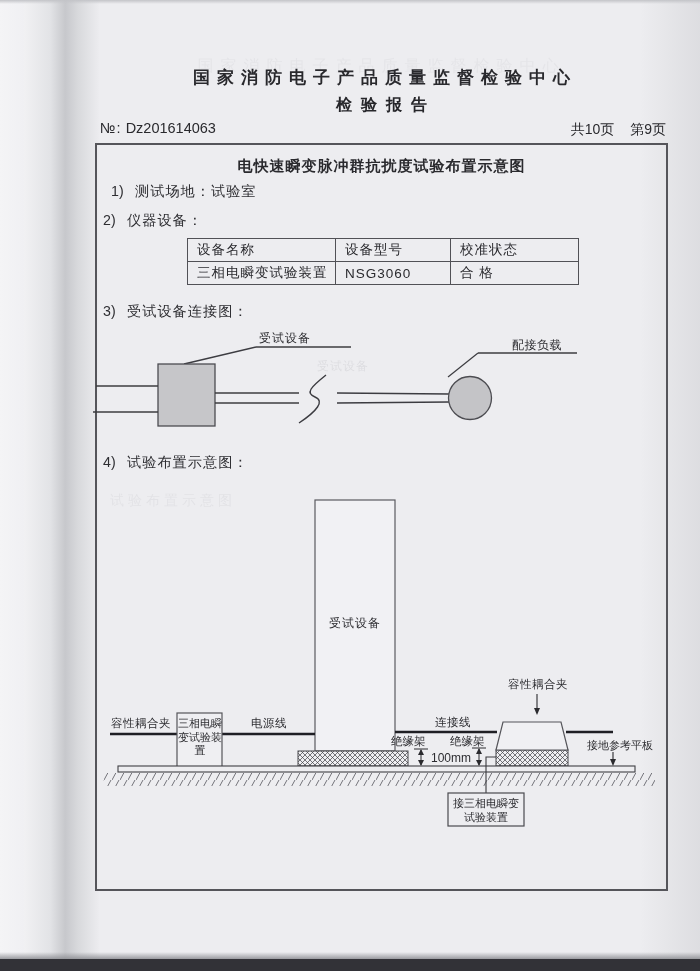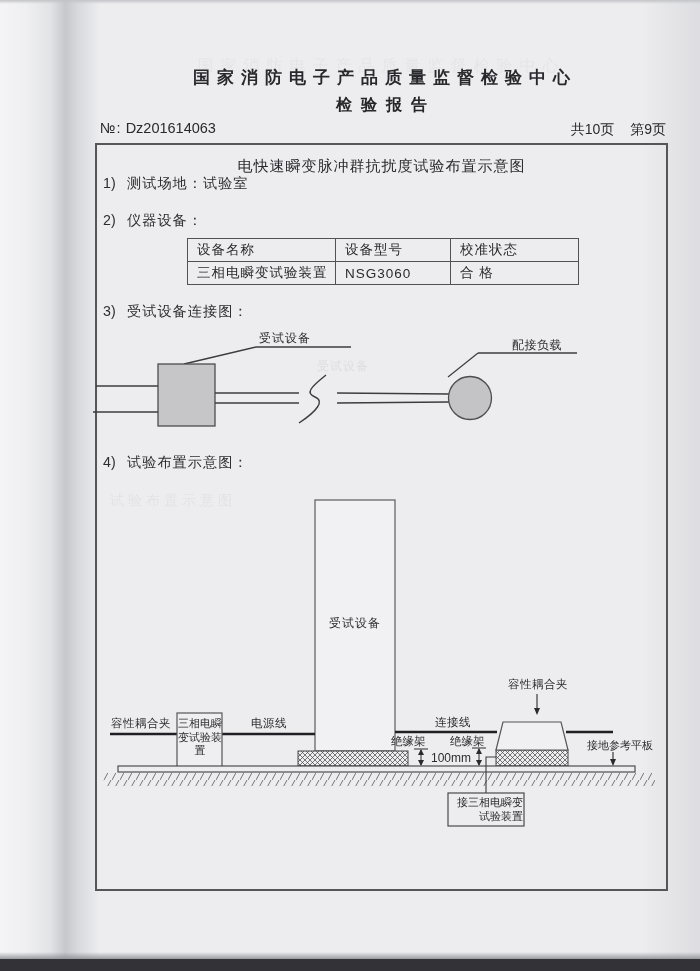--- a/index.html
+++ b/index.html
@@ -29,37 +29,37 @@
   .report-title { left:95px; top:95px; width:573px; text-align:center;
     font-size:16px; font-weight:700; letter-spacing:9px; text-indent:9px; color:#26262a; }
   .no-line { left:100px; top:120px; width:568px; font-size:14.5px; color:#29292d; }
   .no-label { letter-spacing:1px; }
   .pages { position:absolute; right:2px; top:1px; font-size:14px; color:#29292d;margin-left:12px; }
   .pages .gap { display:inline-block; width:16px; }
   
   .main-box { left:95px; top:143px; width:573px; height:748px;
     border:2px solid #55555a; background:transparent; }
   .doc-title { left:95px; top:157px; width:573px; text-align:center;
-    font-size:15px; font-weight:400; letter-spacing:1px; color:#2a2a2e; }
+    font-size:15px; font-weight:700; letter-spacing:1px; color:#2a2a2e; }
   .item { position:absolute; left:103px; font-size:14.2px; color:#2e2e32; letter-spacing:1px; }
   .item .idx { display:inline-block; width:24px; letter-spacing:0; }
   
   .equip-table { position:absolute; left:187px; top:238px; border-collapse:collapse;
     font-size:13.5px; color:#2a2a2e; }
   .equip-table th, .equip-table td {
     border:1.4px solid #515156; font-weight:400; text-align:left;
     padding:2px 0 2px 9px; height:21px; letter-spacing:1px; white-space:nowrap; }
   .equip-table .c1 { width:148px; } .equip-table .c2 { width:115px; } .equip-table .c3 { width:128px; }
   
   .dlabel { position:absolute; color:#2c2c30; white-space:nowrap; }
   svg { position:absolute; overflow:visible; }
   .gen-text { left:178px; top:717px; width:44px; font-size:11px; line-height:13.5px;
     text-align:center; letter-spacing:0; }
   .callout-text { left:449px; top:796px; width:74px; font-size:11px; line-height:14px;
-    text-align:right;font-family:Liberation Mono, monospace; }
+    text-align:center; }
 </style>
 </head>
 <body>
 
 <div id="canvas">
 
   <div class="abs prev-page-strip"></div>
   <div class="abs gutter-shadow"></div>
   <div class="abs right-shade"></div>
   <div class="abs top-edge"></div>
@@ -74,21 +74,21 @@
     <span class="no-label">№:</span>
     <span>Dz201614063</span>
     <span class="pages">
       <span>共10页</span><span class="gap"></span><span>第9页</span>
     </span>
   </div>
 
   <div class="abs main-box"></div>
   <div class="abs doc-title">电快速瞬变脉冲群抗扰度试验布置示意图</div>
 
-  <div class="item" style="top:174px;">
+  <div class="item" style="top:182px;margin-left:8px;">
     <span class="idx">1)</span><span>测试场地：试验室</span>
   </div>
   <div class="item" style="top:211px;">
     <span class="idx">2)</span><span>仪器设备：</span>
   </div>
   <div class="item" style="top:302px;">
     <span class="idx">3)</span><span>受试设备连接图：</span>
   </div>
   <div class="item" style="top:453px;">
     <span class="idx">4)</span><span>试验布置示意图：</span>

